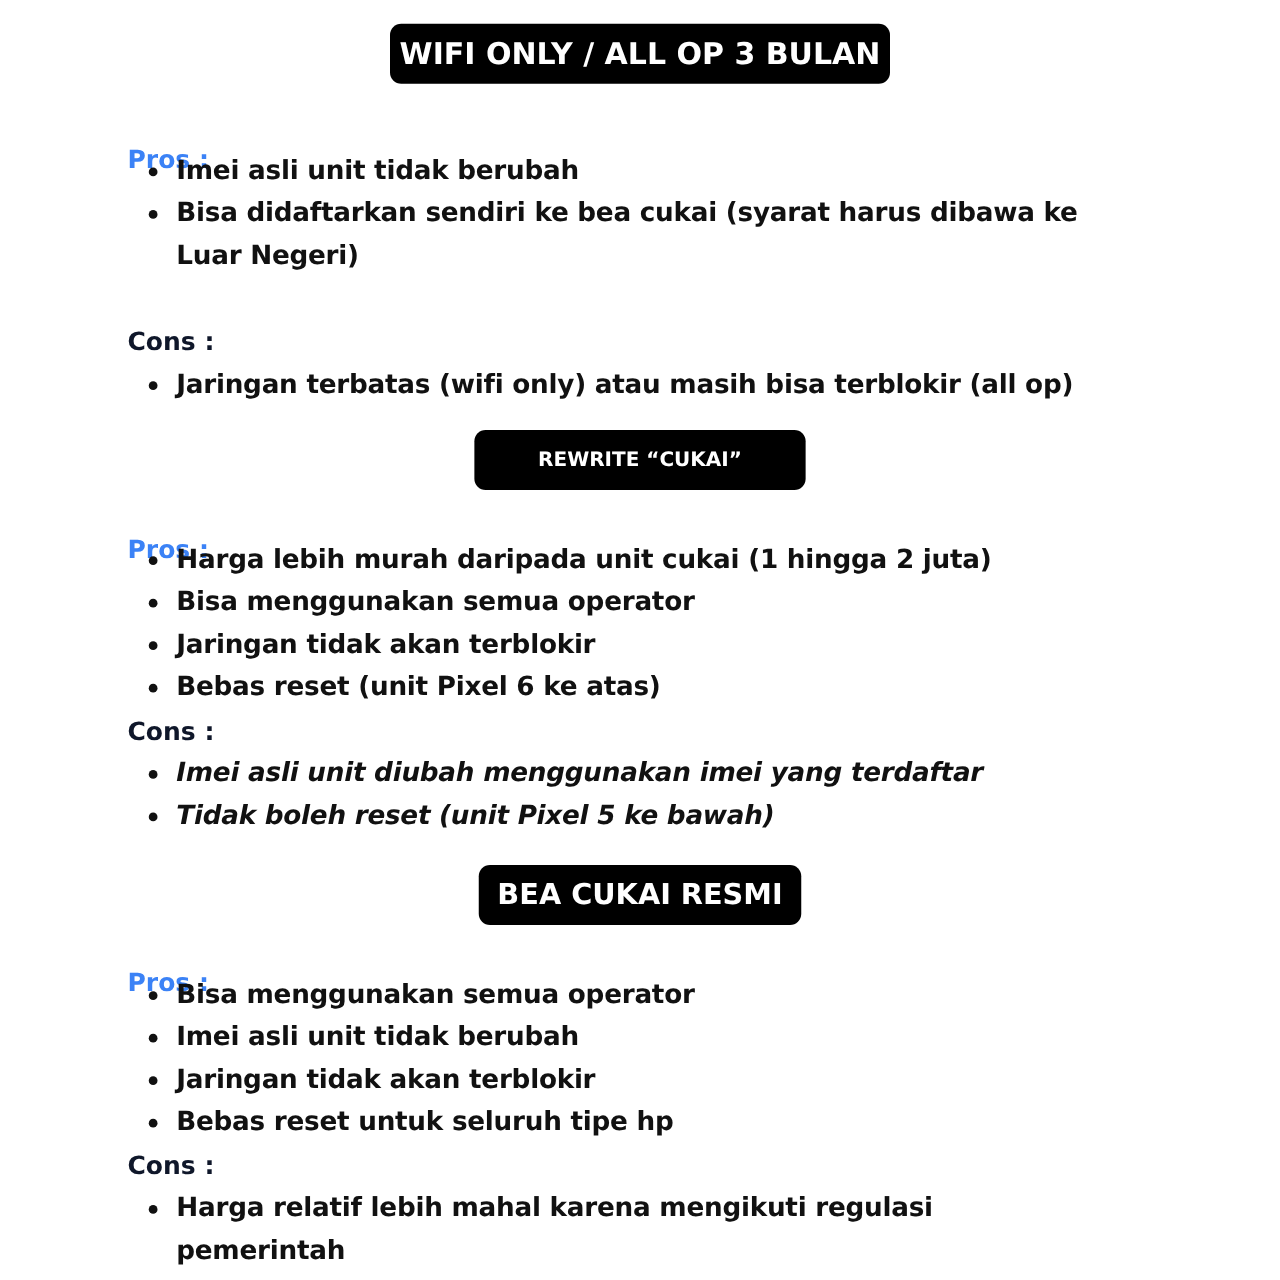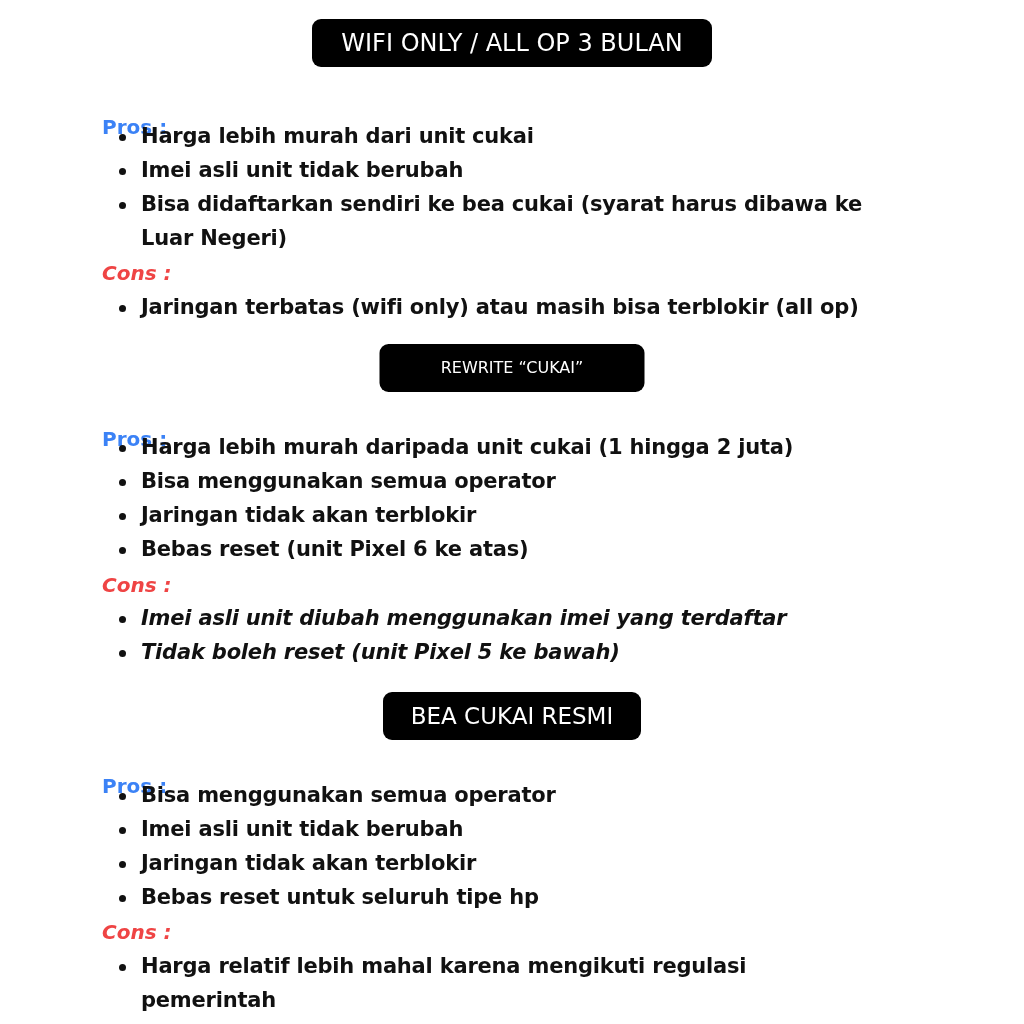--- a/index.html
+++ b/index.html
@@ -1,31 +1,30 @@
 <!DOCTYPE html>
 <html><head>
 <meta charset="utf-8">
 <style>
   html,body{margin:0;padding:0;background:#fff;}
   body{width:1024px;height:1024px;position:relative;overflow:hidden;font-family:"DejaVu Sans","Liberation Sans",sans-serif;color:#111;}
-  .badge{position:absolute;left:50%;transform:translateX(-50%);background:#000;color:#fff;font-weight:normal;border-radius:9px;white-space:nowrap;text-align:center;}
+  .badge{position:absolute;left:50%;transform:translateX(-50%);background:#000;color:#fff;font-weight:bold;border-radius:9px;white-space:nowrap;text-align:center;}
   .lbl{position:absolute;left:102px;font-weight:bold;font-size:20px;line-height:24px;}
   .pros{color:#3b82f6;margin-top:24px;}
-  .cons{color:#ef4444;font-style:italic;}
+  .cons{color:#0f172a;}
   ul{position:absolute;left:117px;margin:0;padding:0;list-style:none;width:800px;}
   li{position:relative;padding-left:24px;font-weight:bold;font-size:21px;line-height:34px;letter-spacing:-0.2px;}
   li::before{content:"";position:absolute;left:2px;top:15px;width:7px;height:7px;border-radius:50%;background:#111;}
 </style>
 </head>
 <body>
 
 <div class="badge" style="top:19px;height:48px;line-height:48px;width:400px;font-size:24px;">WIFI ONLY / ALL OP 3 BULAN</div>
 <div class="lbl pros" style="top:91px;">Pros :</div>
 <ul style="top:119px;">
-  <li>Harga lebih murah dari unit cukai</li>
   <li>Imei asli unit tidak berubah</li>
   <li style="width:760px;">Bisa didaftarkan sendiri ke bea cukai (syarat harus dibawa ke Luar Negeri)</li>
 </ul>
 <div class="lbl cons" style="top:261px;">Cons :</div>
 <ul style="top:290px;">
   <li>Jaringan terbatas (wifi only) atau masih bisa terblokir (all op)</li>
 </ul>
 
 <div class="badge" style="top:344px;height:48px;line-height:48px;width:265px;font-size:16px;">REWRITE “CUKAI”</div>
 <div class="lbl pros" style="top:403px;">Pros :</div>

